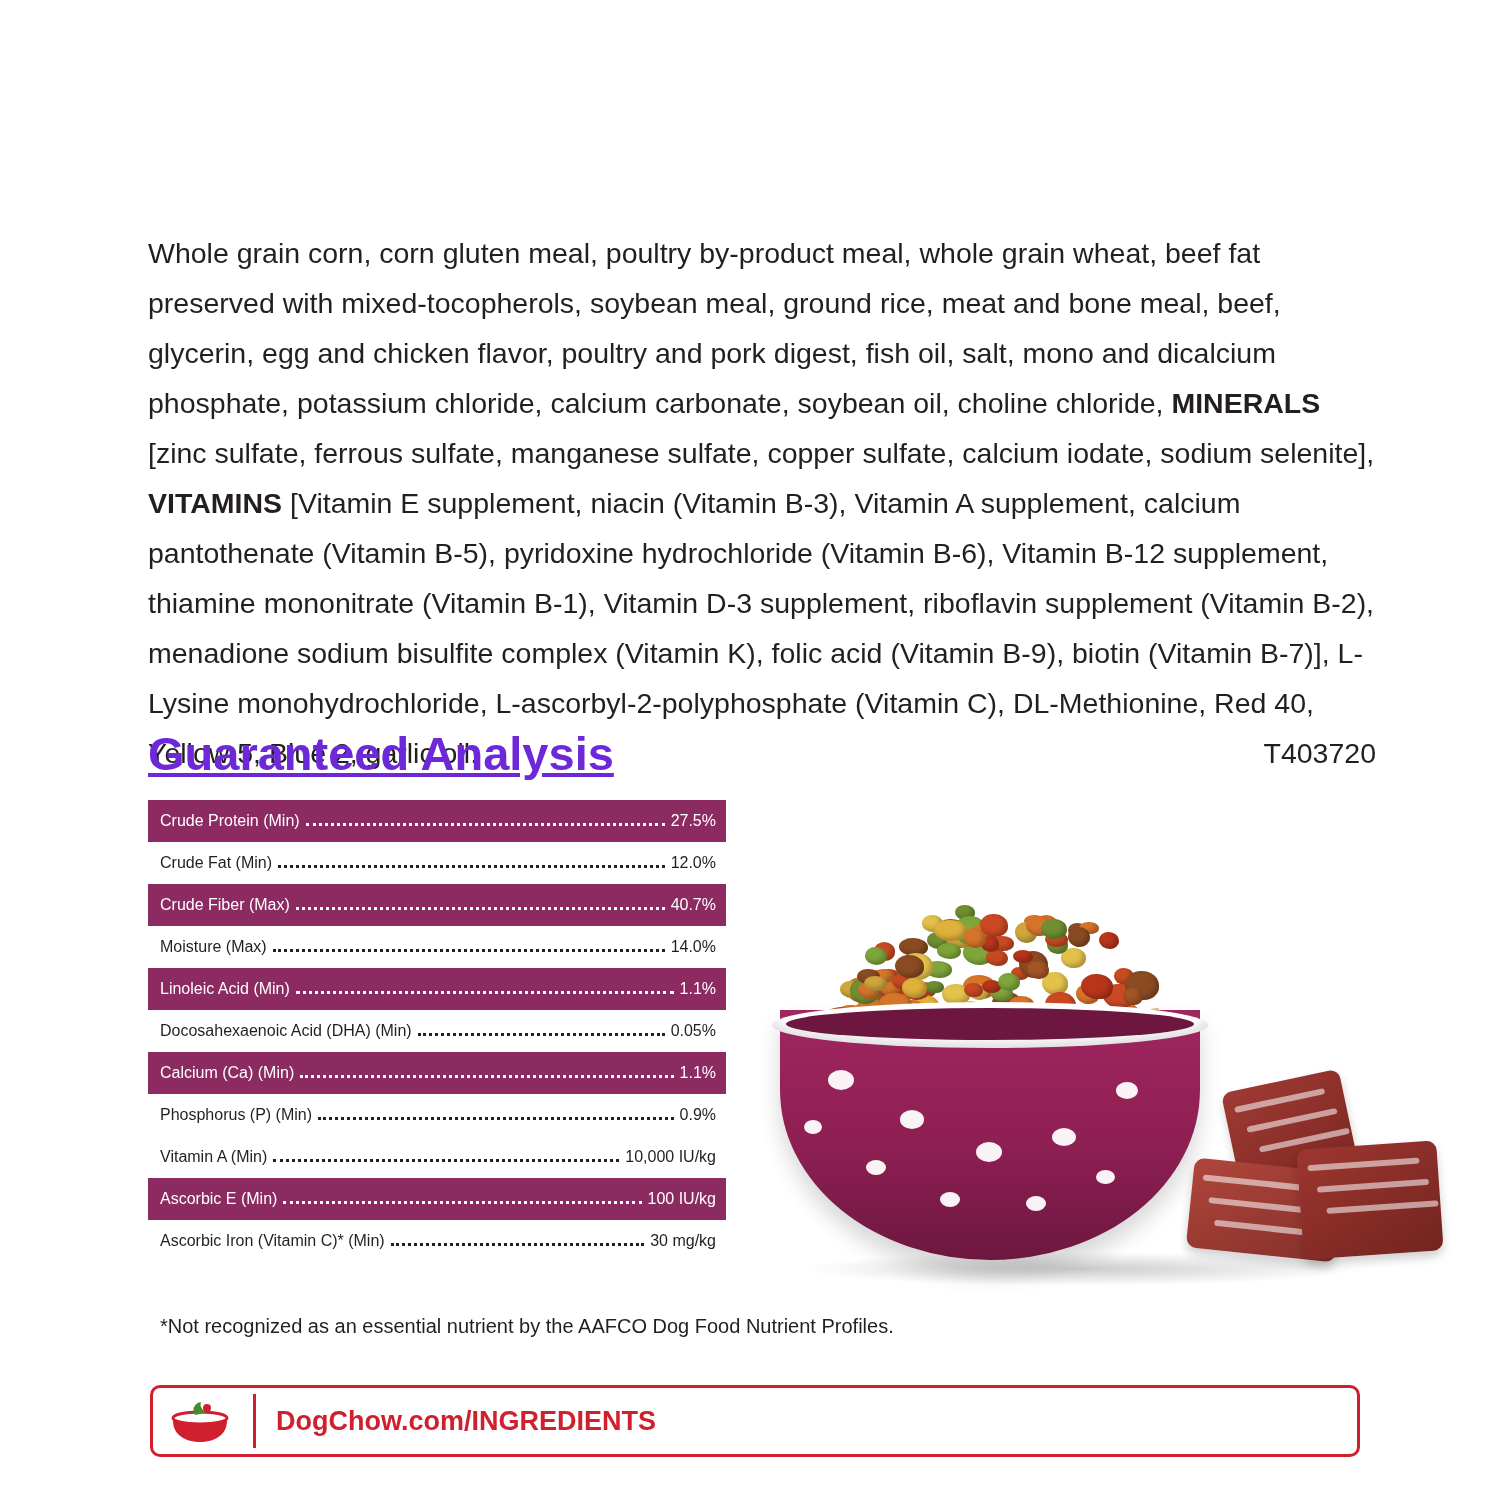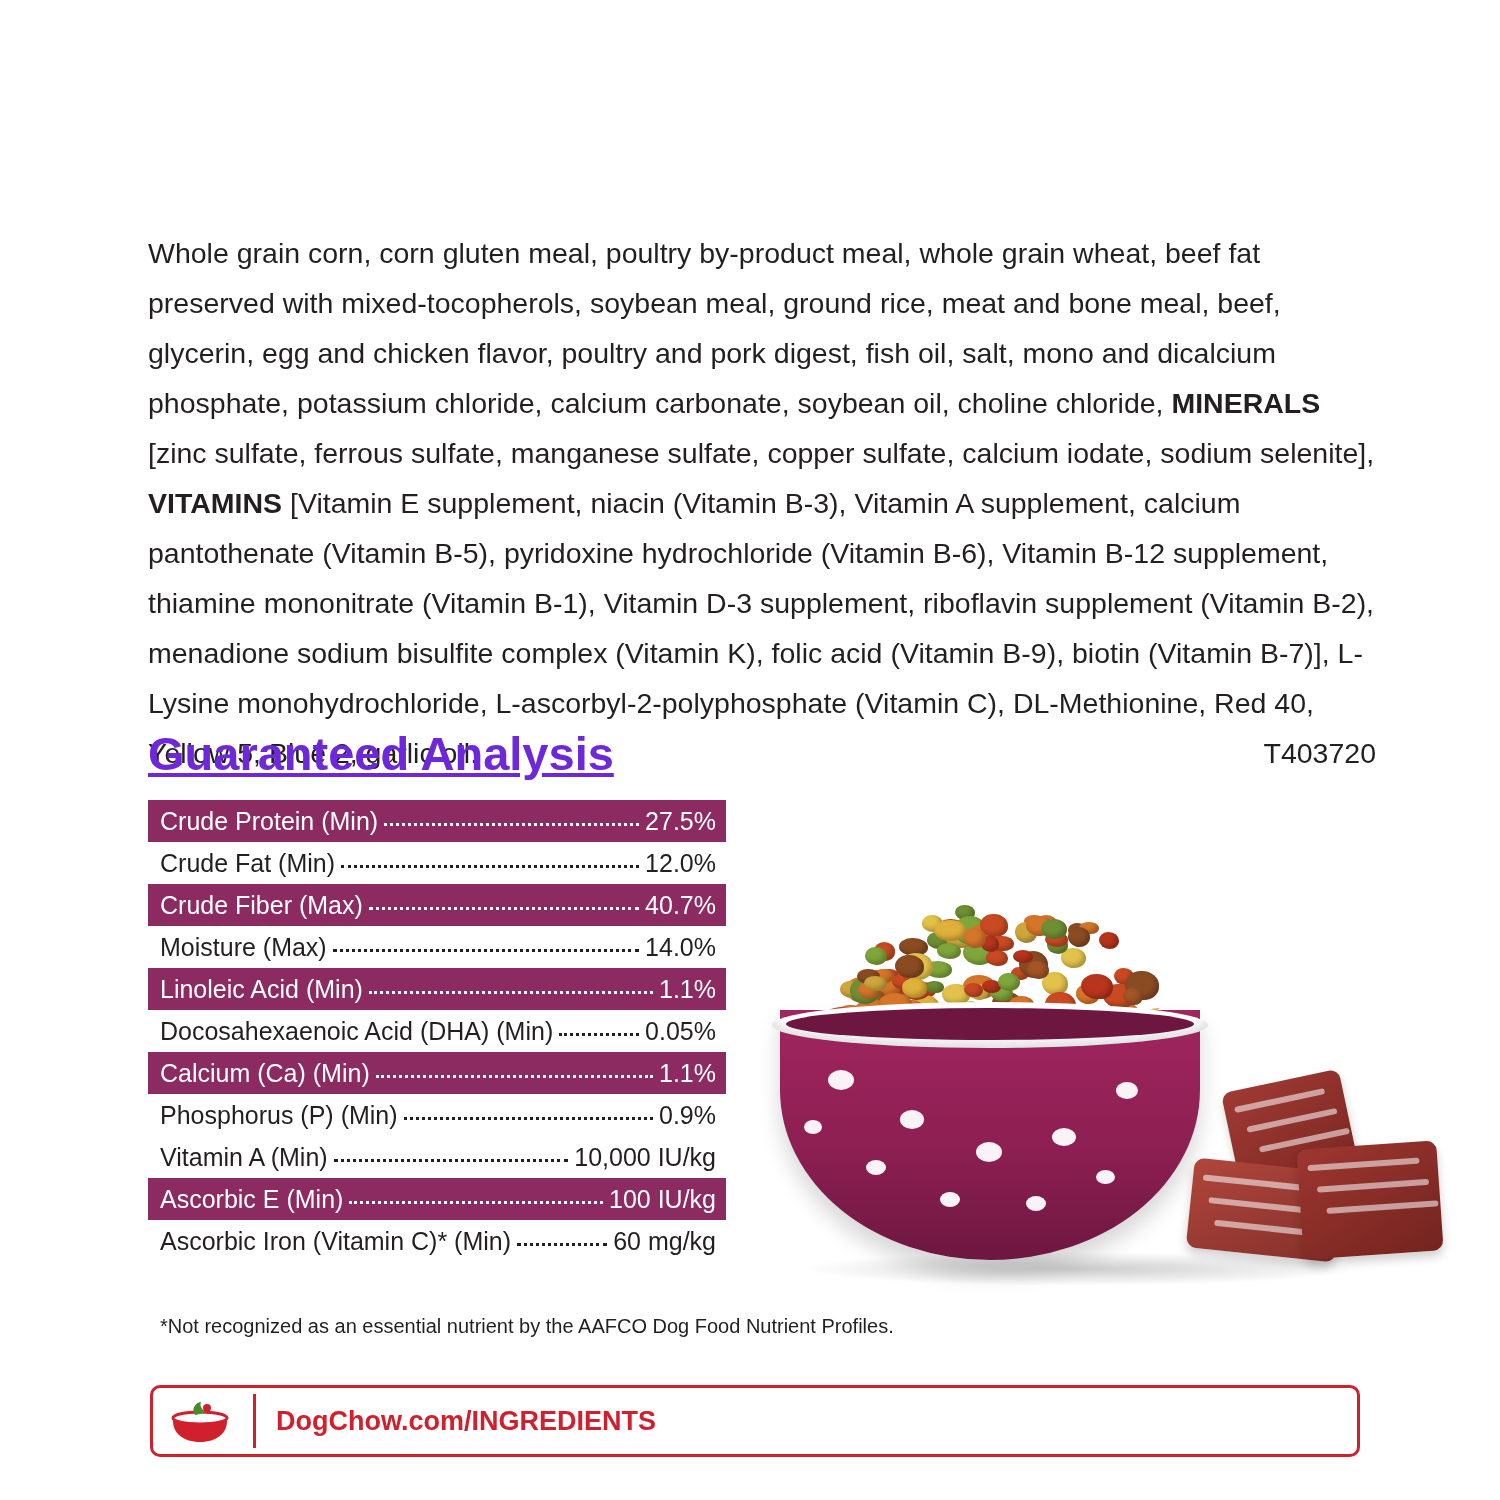--- a/index.html
+++ b/index.html
@@ -68,21 +68,21 @@
   .ga-table {
     position: absolute;
     left: 148px;
     top: 800px;
     width: 578px;
   }
   .ga-row {
     height: 42px;
     display: flex;
     align-items: center;
-    font-size: 25px;
+    font-size: 16px;
     color: #231f20;
     padding: 0 10px 0 12px;
     box-sizing: border-box;
   }
   .ga-row.alt {
     background: #8c2a62;
     color: #ffffff;
   }
   .ga-label {
     white-space: nowrap;
@@ -292,21 +292,21 @@
         <span class="ga-value">10,000 IU/kg</span>
       </div>
       <div class="ga-row alt">
         <span class="ga-label">Ascorbic E (Min)</span>
         <span class="ga-dots"></span>
         <span class="ga-value">100 IU/kg</span>
       </div>
       <div class="ga-row">
         <span class="ga-label">Ascorbic Iron (Vitamin C)* (Min)</span>
         <span class="ga-dots"></span>
-        <span class="ga-value">60 mg/kg</span>
+        <span class="ga-value">30 mg/kg</span>
       </div>
     </div>
 
   <div class="ga-footnote">*Not recognized as an essential nutrient by the AAFCO Dog Food Nutrient Profiles.</div>
 
   <div class="photo">
     <div class="shadow"></div>
     <div class="kibble-mound" id="kibble-mound">
         <div class="kib" style="left: 38.1067px; top: 86.3653px; width: 25.8466px; height: 20.3733px; background: rgb(214, 117, 42); box-shadow: rgba(0, 0, 0, 0.25) -3px -3px 5px inset;"></div>
         <div class="kib" style="left: 290.027px; top: 112.629px; width: 26.1021px; height: 16.7985px; background: rgb(214, 117, 42); box-shadow: rgba(0, 0, 0, 0.25) -3px -3px 5px inset;"></div>

